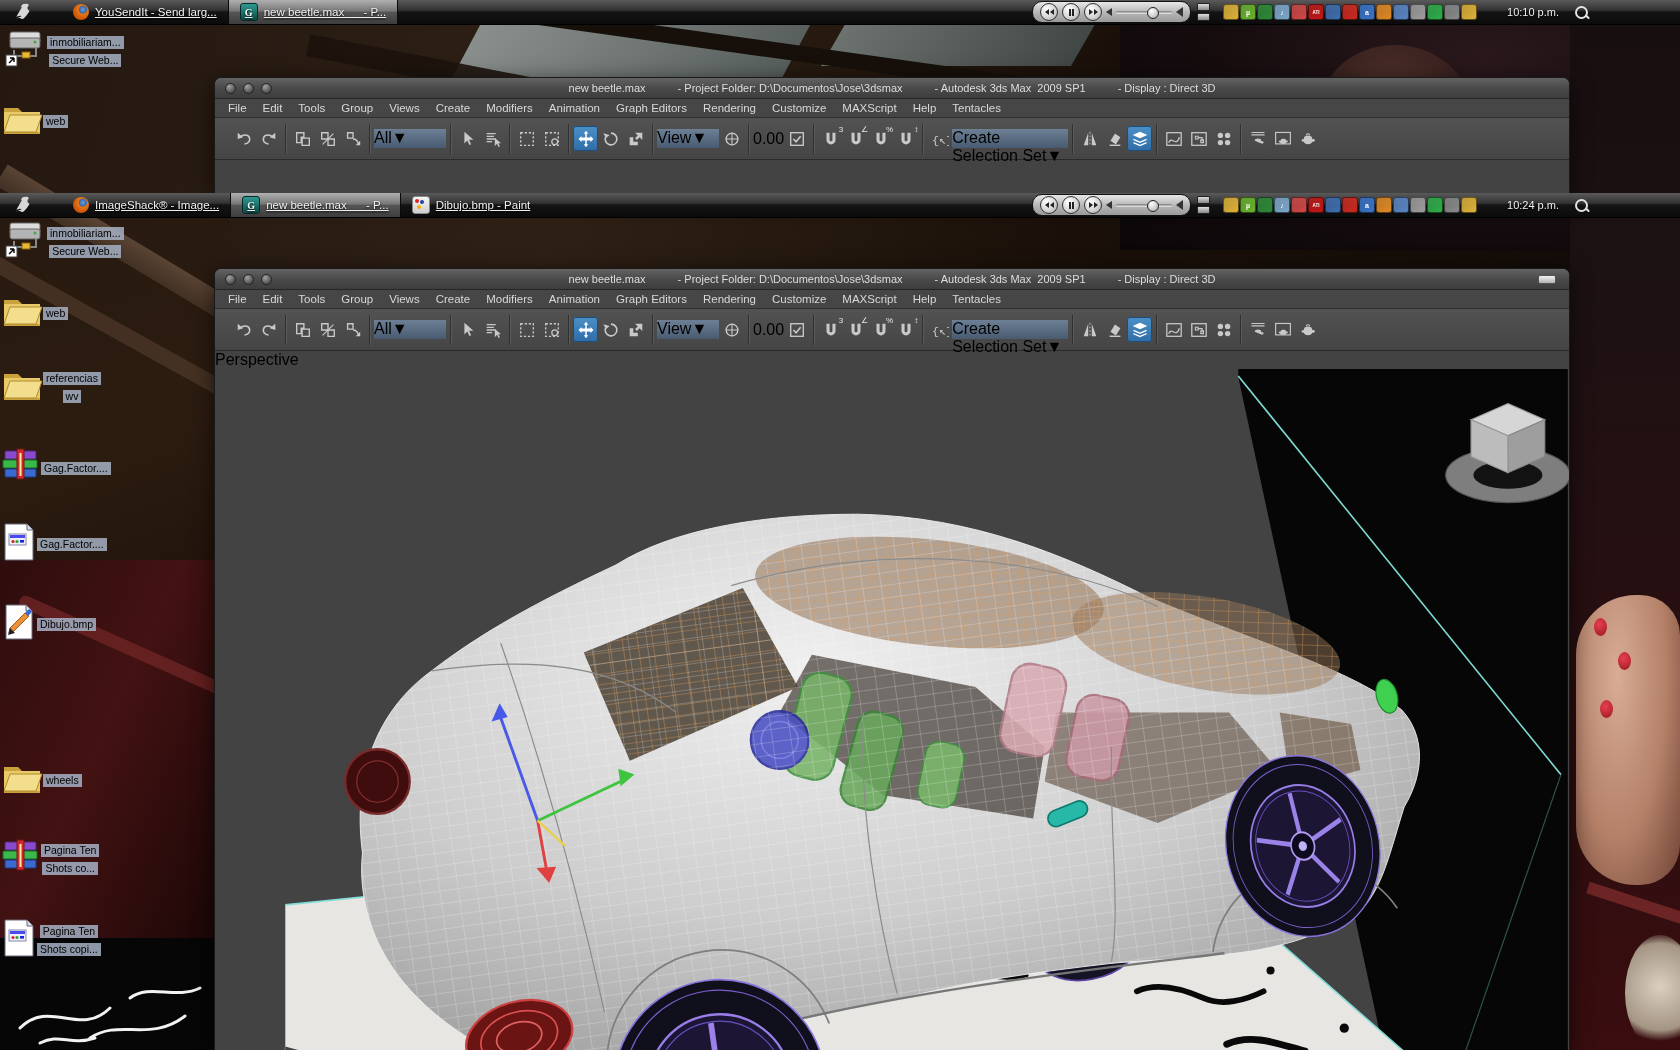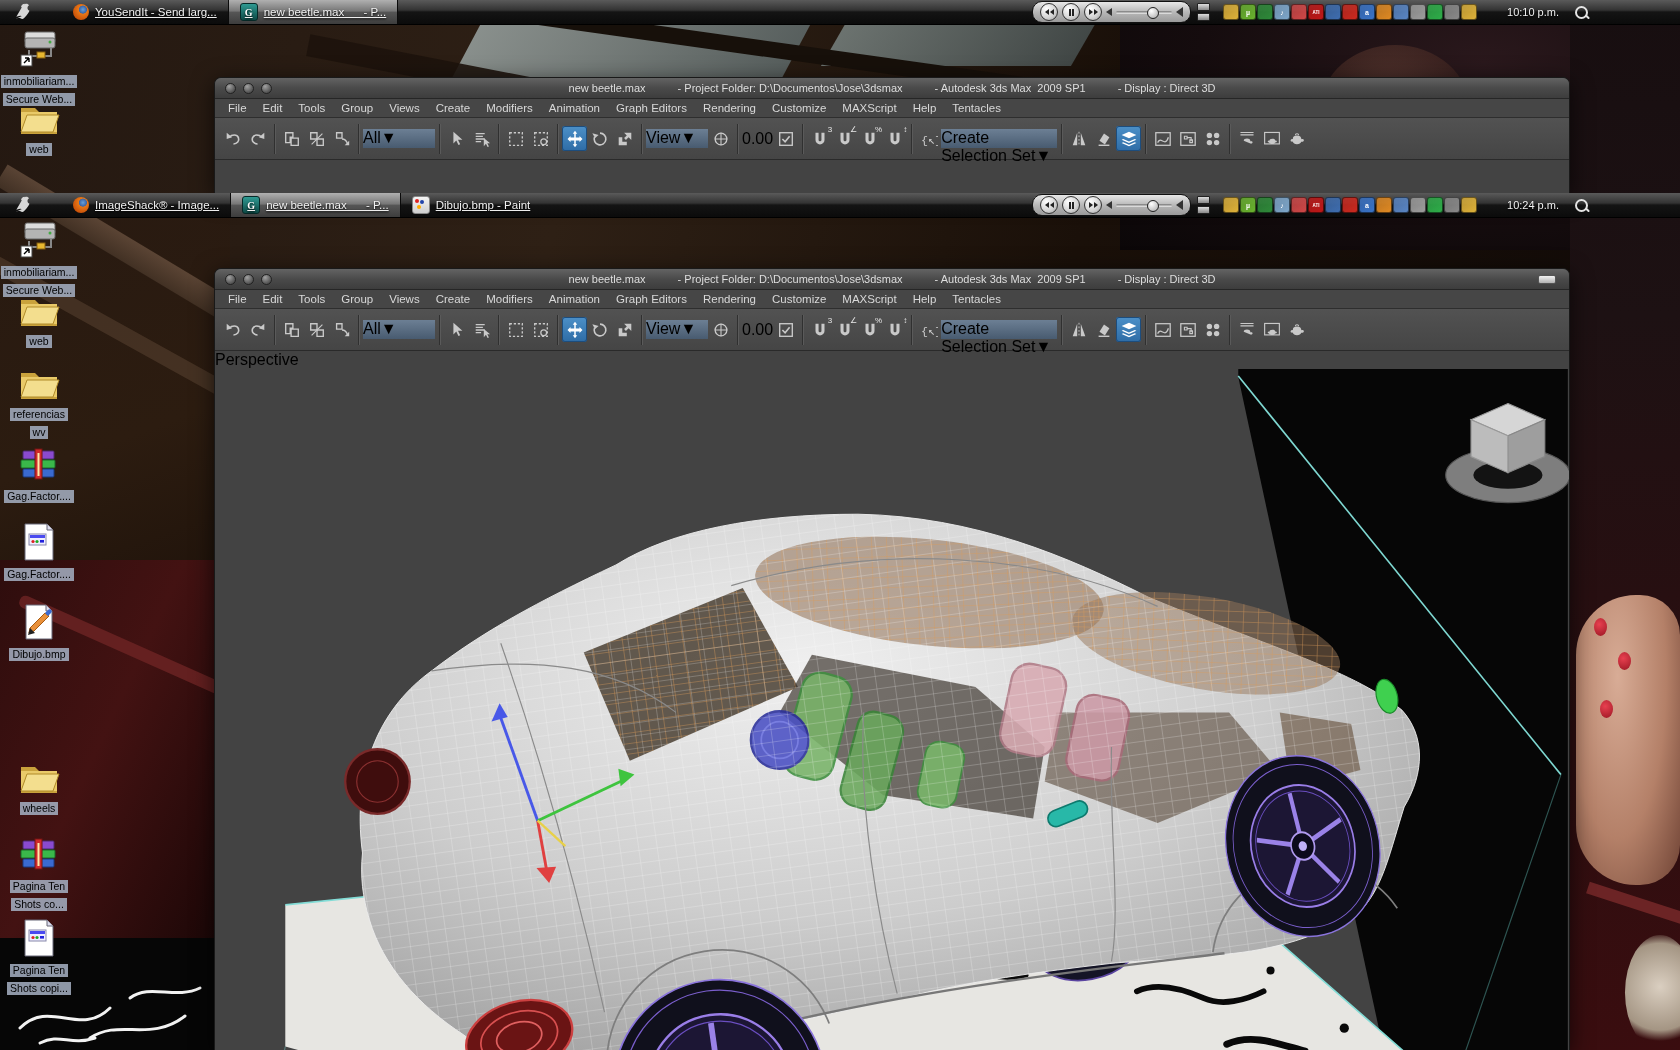--- a/index.html
+++ b/index.html
@@ -52,35 +52,35 @@
   .sl-thumb{position:absolute;left:55%;top:-4px;width:10px;height:10px;border-radius:50%;background:radial-gradient(circle at 35% 30%,#fff,#a8a8a8);border:1px solid #222;}
   .mini-win{display:flex;flex-direction:column;gap:2px;margin:0 5px 0 6px;}
   .mini-win i{width:11px;height:6px;background:linear-gradient(#ddd,#888);border:1px solid #222;border-radius:1px;}
   .tray{display:flex;align-items:center;gap:1px;margin-left:8px;}
   .tray-ic{width:14px;height:14px;border-radius:3px;display:flex;align-items:center;justify-content:center;color:#fff;font-size:7px;font-weight:bold;border:1px solid rgba(0,0,0,.5);}
   .clock{font-size:11px;color:#f0f0f0;margin-left:30px;white-space:pre;text-shadow:0 1px 2px #000;}
   .search-ic{width:9px;height:9px;border:2px solid #e4e4e4;border-radius:50%;position:relative;margin:0 92px 0 16px;}
   .search-ic::after{content:"";position:absolute;left:8px;top:8px;width:5px;height:2px;background:#e4e4e4;transform:rotate(45deg);border-radius:1px;}
 
   
-  .dt-icon{position:absolute;left:1px;width:76px;display:flex;flex-direction:column;align-items:center;z-index:4;cursor:default;}
+  .dt-icon{position:absolute;left:1px;width:76px;display:flex;flex-direction:row;align-items:center;z-index:4;cursor:default;}
   .dt-icon svg{display:block;}
   .dt-label{margin-top:2px;text-align:center;}
   .dt-label span{display:inline-block;background:rgba(162,172,190,.88);color:#000;font-size:10.5px;line-height:1.25;padding:0 3px;white-space:nowrap;}
 
   
   .maxwin{position:absolute;left:214px;width:1356px;background:#434343;border:1px solid #191919;border-bottom:none;
     border-radius:7px 7px 0 0;box-shadow:0 5px 22px rgba(0,0,0,.65);z-index:6;box-sizing:border-box;}
   .titlebar{height:20px;background:linear-gradient(#636363,#4a4a4a 50%,#3d3d3d);border-bottom:1px solid #262626;border-radius:6px 6px 0 0;position:relative;display:flex;align-items:center;}
   .tl-circles{display:flex;gap:7px;margin-left:10px;z-index:2;}
   .tl-circle{width:11px;height:11px;border-radius:50%;background:radial-gradient(circle at 35% 28%,#a2a2a2,#5e5e5e 60%,#3a3a3a);border:1px solid #222;box-sizing:border-box;}
   .title-text{position:absolute;left:0;right:0;display:flex;justify-content:center;gap:32px;color:#dedede;font-size:11px;white-space:pre;}
   .min-dash{position:absolute;right:13px;top:6px;width:16px;height:7px;background:linear-gradient(#f2f2f2,#b2b2b2);border:1px solid #555;border-radius:2px;}
   .menubar{height:18px;display:flex;align-items:center;gap:16px;padding-left:13px;background:#464646;color:#d8d8d8;font-size:11.5px;border-bottom:1px solid #2e2e2e;}
-  .toolbar{height:41px;background:linear-gradient(#525252,#454545);display:flex;align-items:center;padding:0 5px;border-bottom:1px solid #2a2a2a;}
+  .toolbar{height:41px;background:linear-gradient(#525252,#454545);display:flex;align-items:center;padding:0 16px;border-bottom:1px solid #2a2a2a;}
   .tb-sep{width:1px;height:30px;background:#303030;box-shadow:1px 0 0 #5a5a5a;margin:0 4px;flex:0 0 auto;}
   .tb-btn{width:25px;height:25px;display:flex;align-items:center;justify-content:center;color:#c9c9c9;font-size:15px;border-radius:3px;position:relative;flex:0 0 auto;}
   .tb-btn svg{width:18px;height:18px;}
   .tb-btn.active{background:linear-gradient(#4c90c8,#2e6ca6);color:#fff;box-shadow:inset 0 0 0 1px #1d4d7d;}
   .tb-badge{position:absolute;top:-1px;right:0;font-size:8px;color:#e8e8e8;}
   .tb-combo{height:19px;background:linear-gradient(#6c7f94,#485b70);border:1px solid #27272';border:1px solid #272727;color:#fff;font-size:11px;display:flex;align-items:center;padding-left:5px;border-radius:2px;white-space:nowrap;flex:0 0 auto;margin:0 2px;}
   .tb-combo .arrow{margin-left:auto;width:14px;align-self:stretch;background:linear-gradient(#969696,#5e5e5e);border-left:1px solid #2c2c2c;display:flex;align-items:center;justify-content:center;color:#1a1a1a;font-size:8px;}
   .tb-spin{width:36px;font-size:9px;color:#ccc;text-align:center;line-height:1.15;flex:0 0 auto;}
   .tb-spin .dash{display:block;width:14px;height:3px;background:#8a8a8a;margin:2px auto 0;}
 

